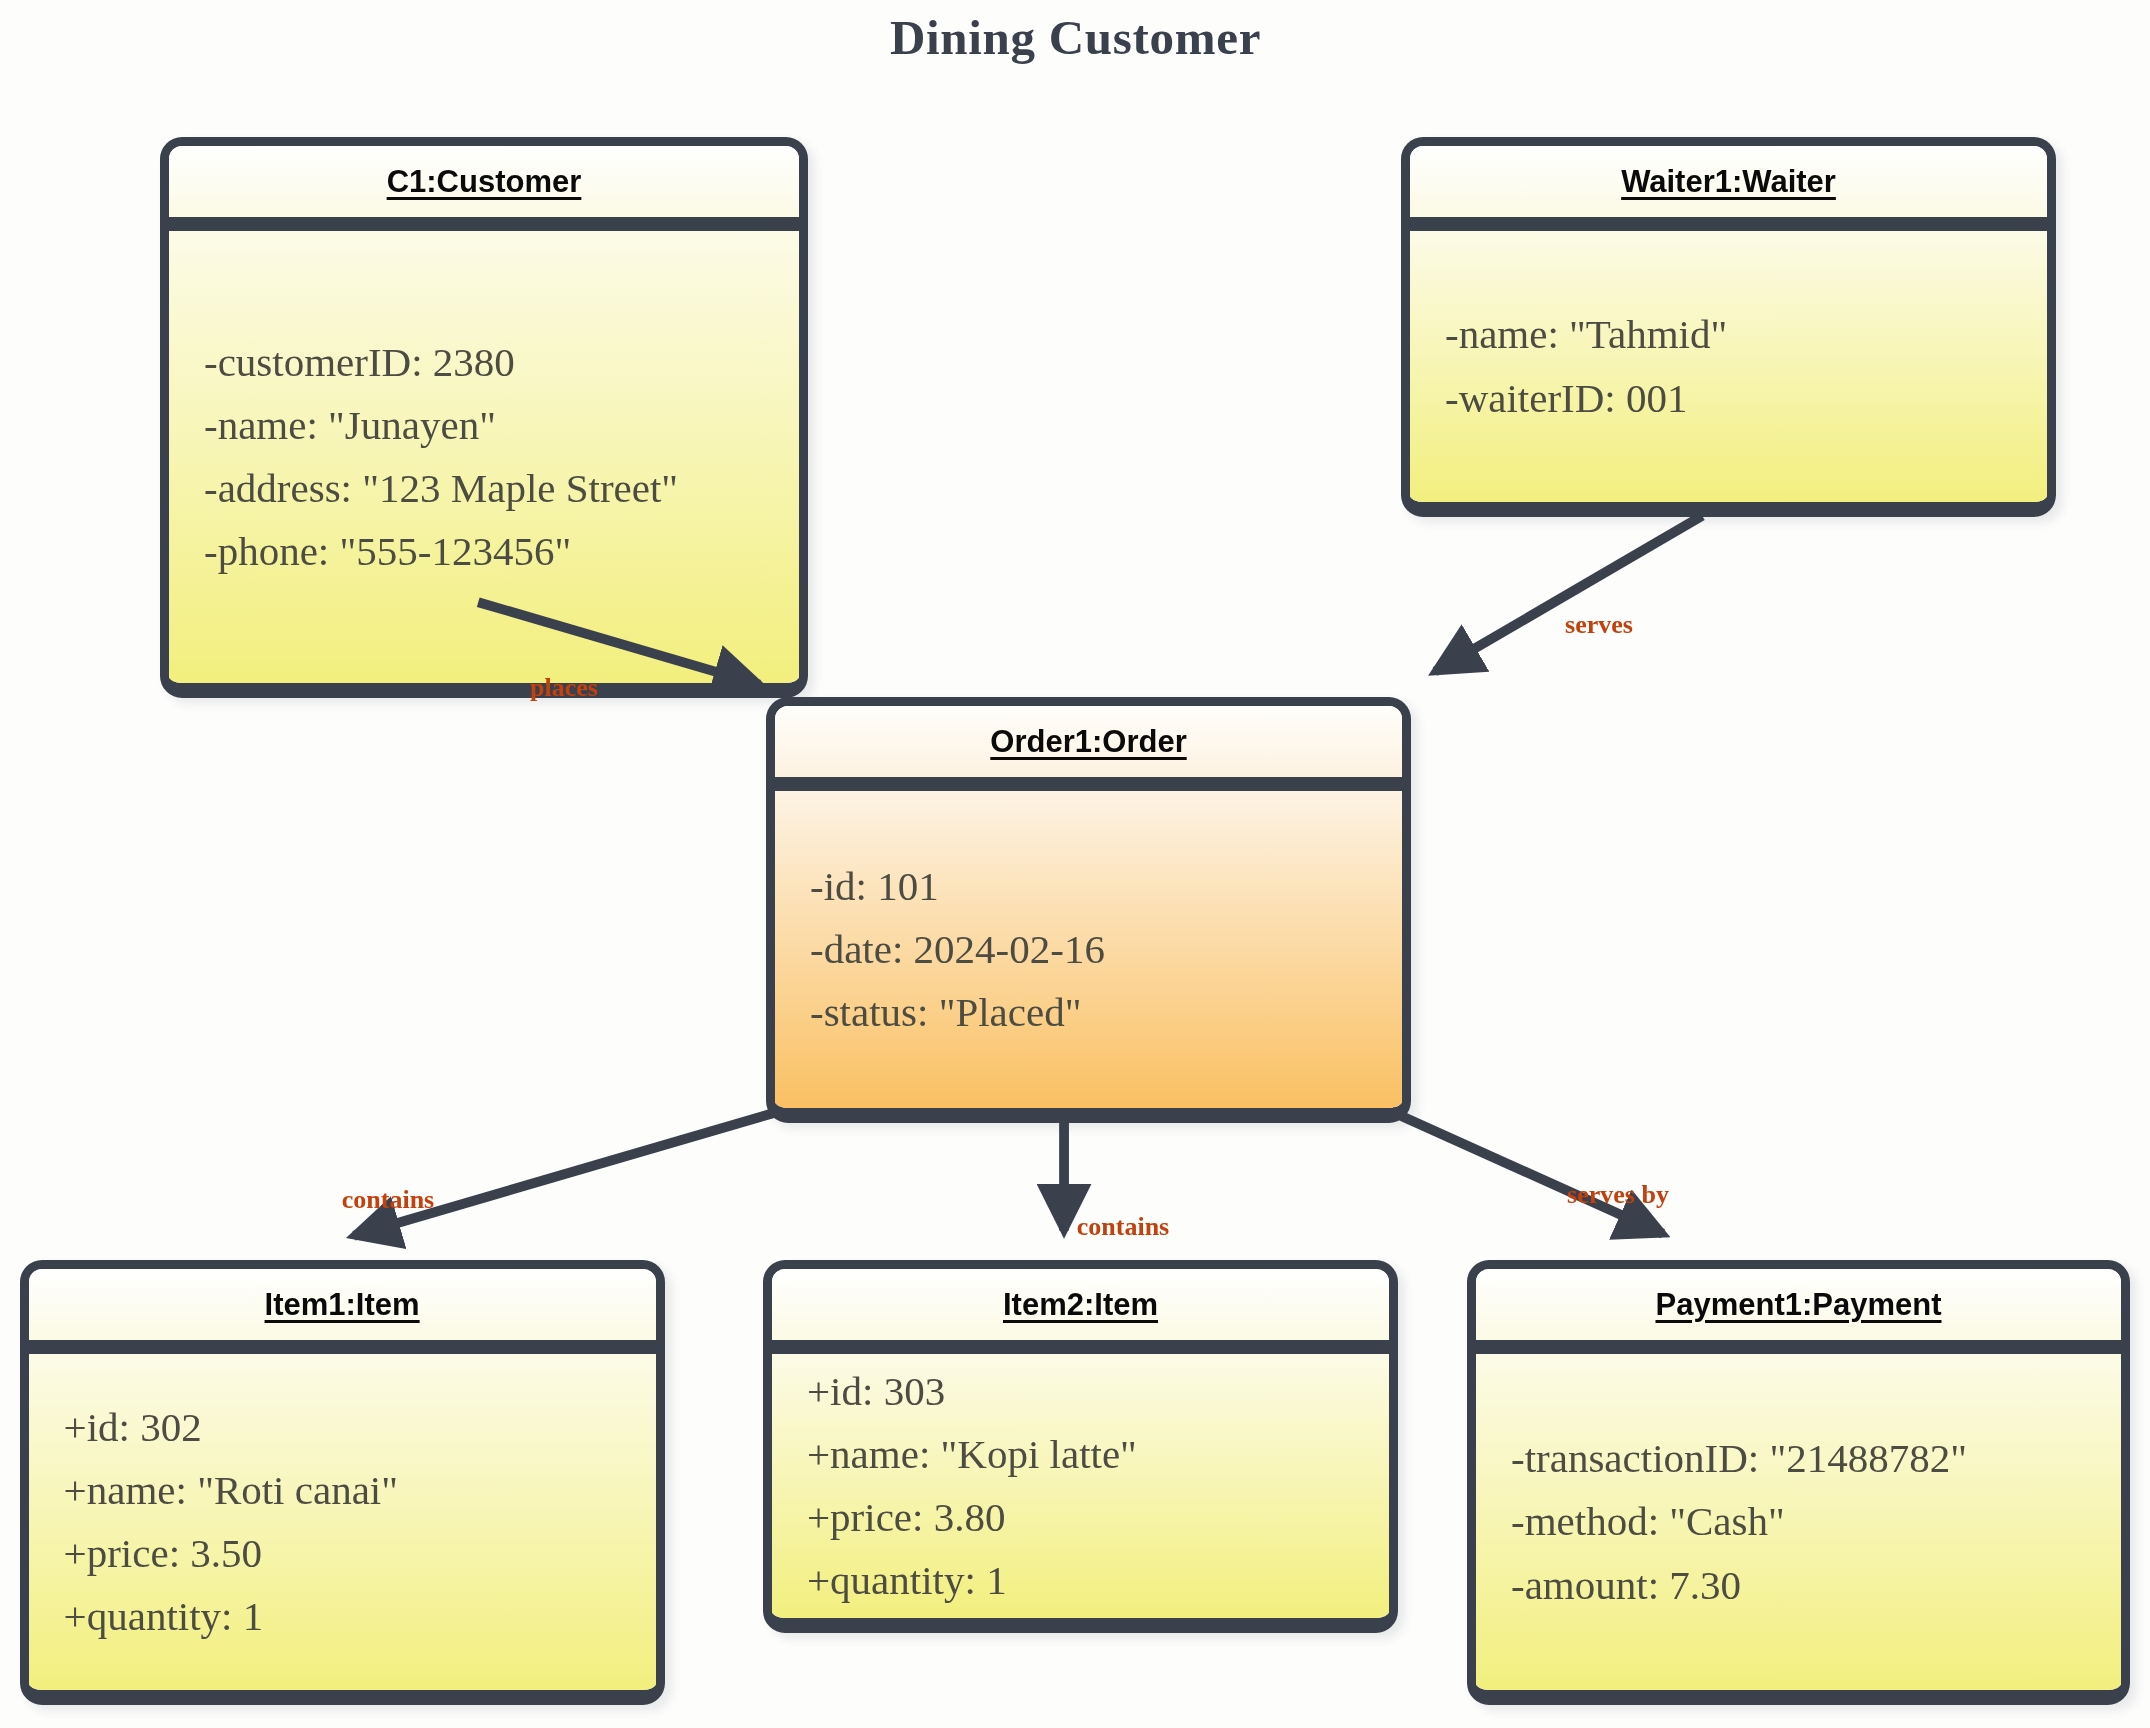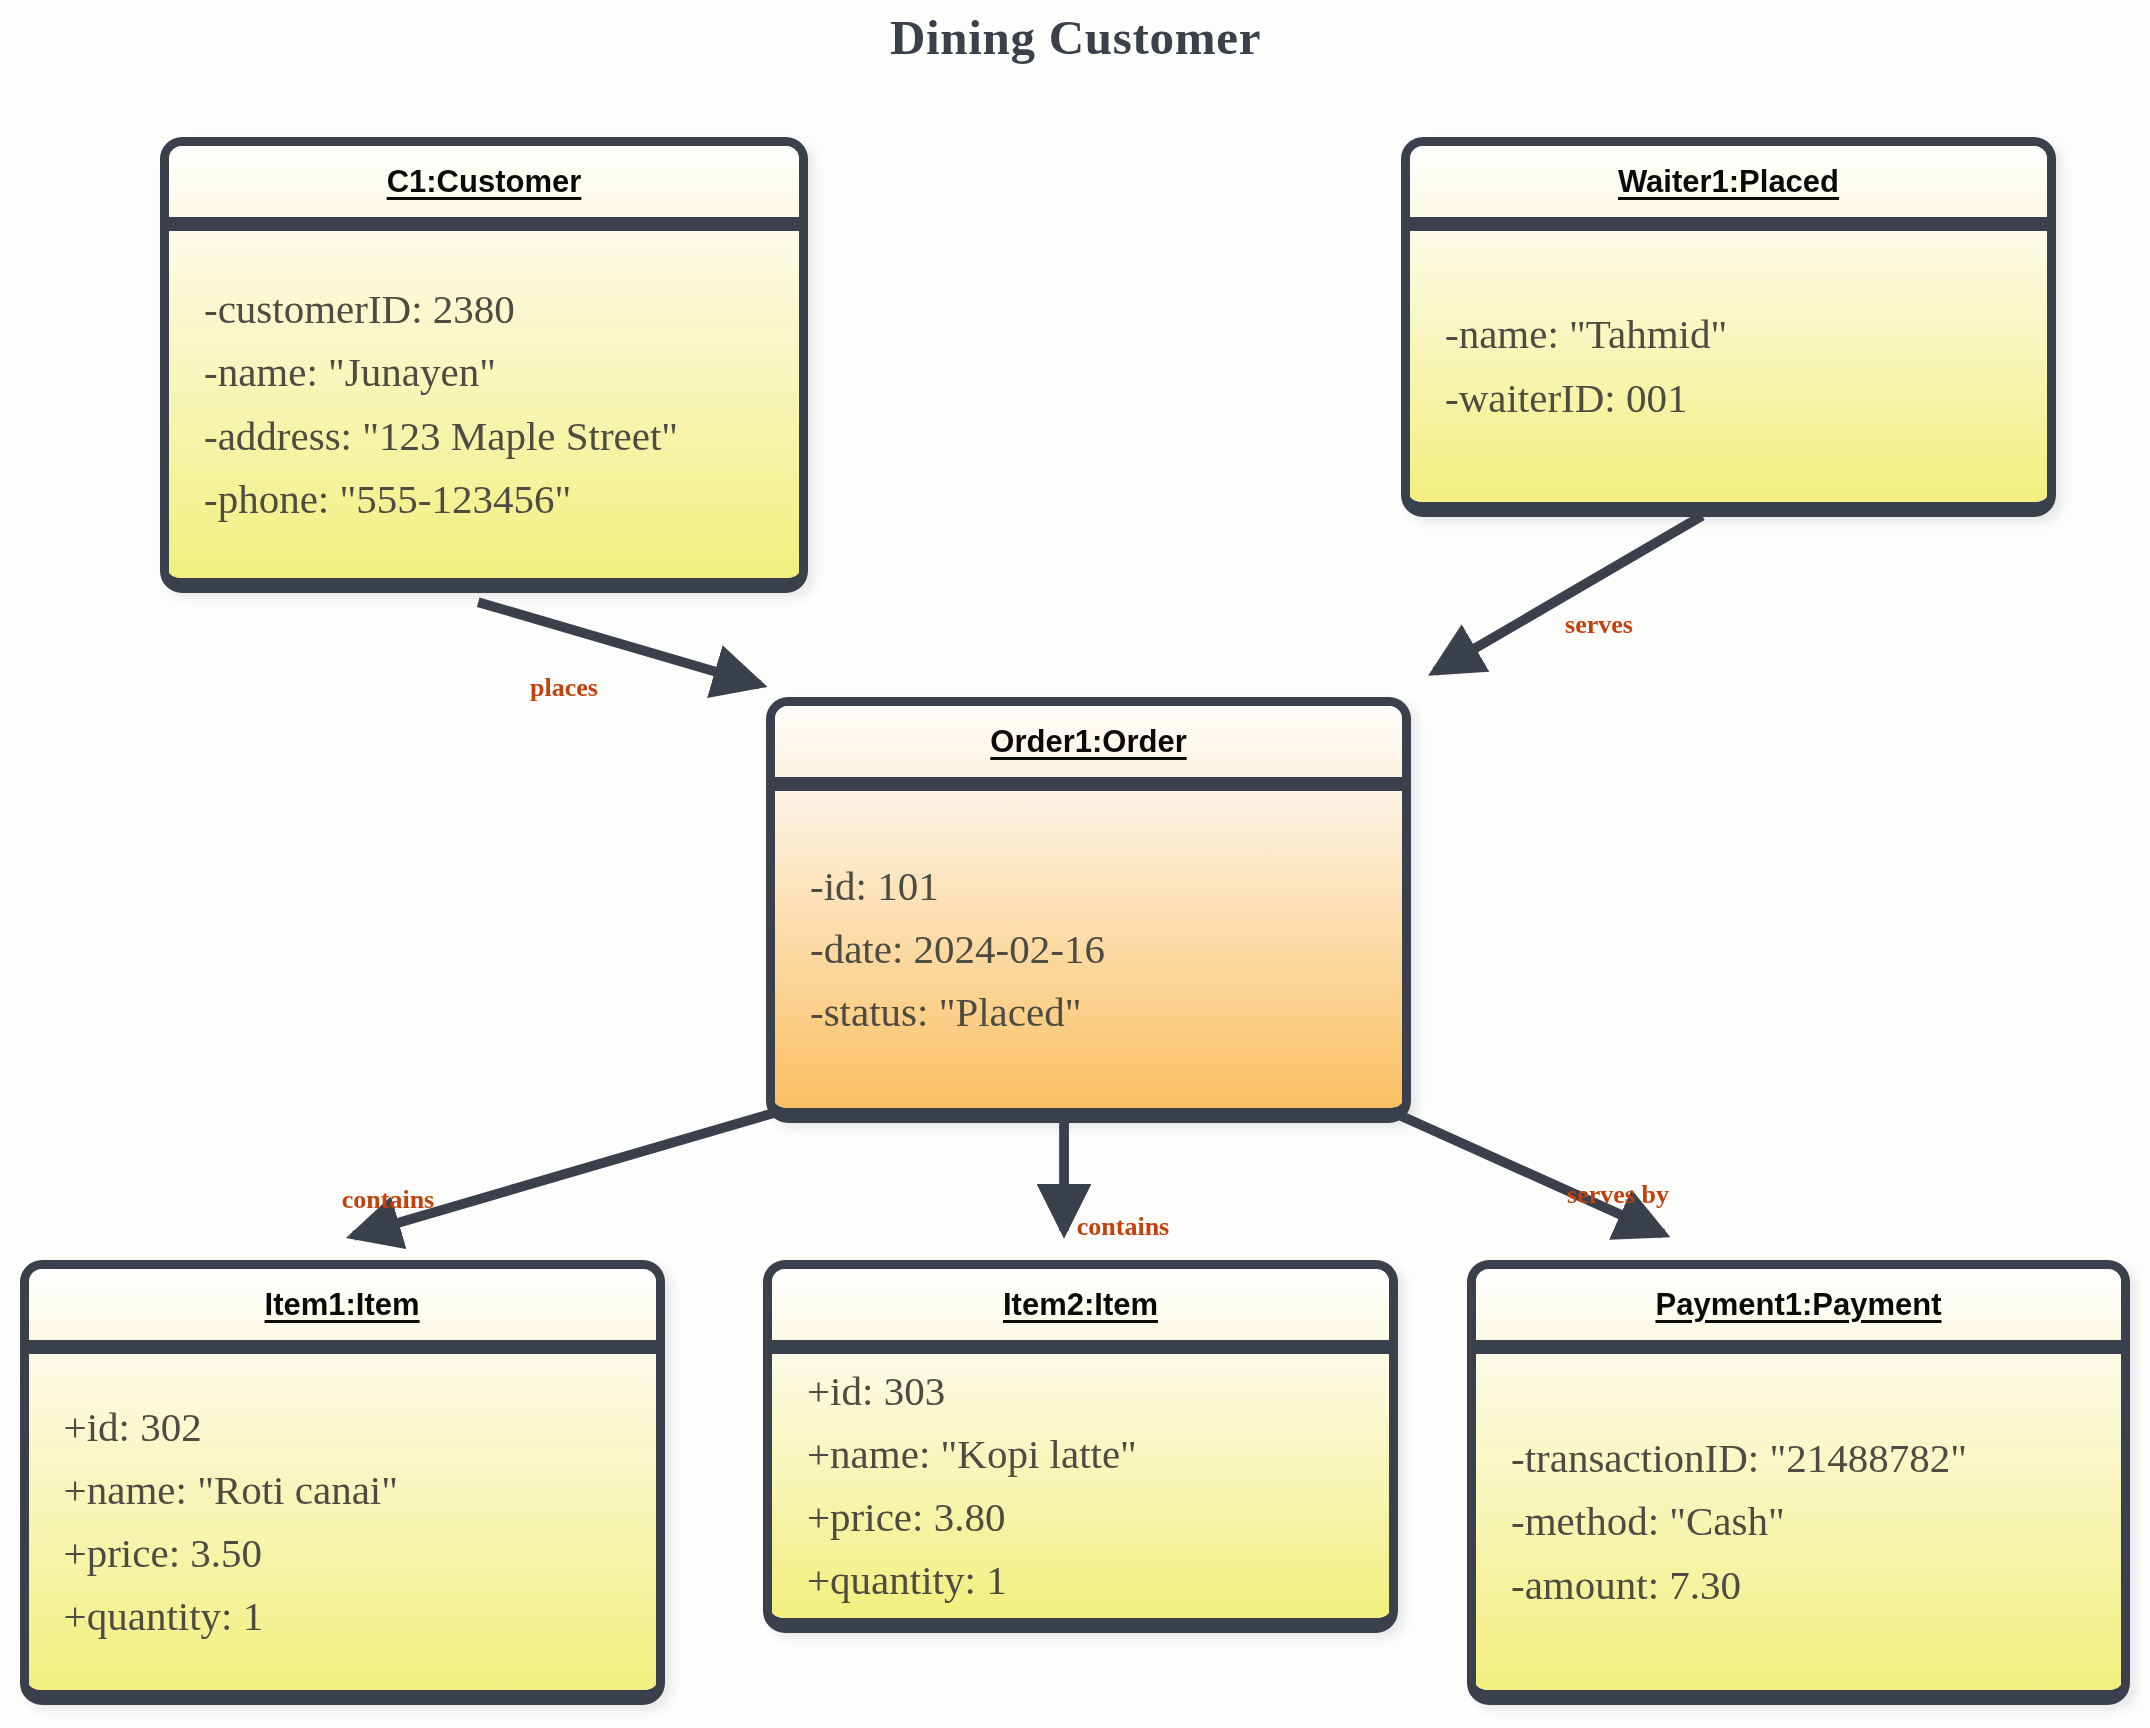--- a/index.html
+++ b/index.html
@@ -81,35 +81,35 @@
     margin-top: 28px;
   }
 </style>
 </head>
 <body>
 
 <div id="canvas">
 
   <div class="diagram-title">Dining Customer</div>
 
-  <div class="obj-box theme-yellow" style="left:160px; top:137px; width:648px; height:456px;">
+  <div class="obj-box theme-yellow" style="left:160px; top:137px; width:648px; height:561px;">
     <div class="obj-header">
       <span class="obj-title">C1:Customer</span>
     </div>
     <div class="obj-body">
       <div>-customerID: 2380</div>
       <div>-name: "Junayen"</div>
       <div>-address: "123 Maple Street"</div>
       <div>-phone: "555-123456"</div>
     </div>
   </div>
 
   <div class="obj-box theme-yellow" style="left:1401px; top:137px; width:655px; height:380px;">
     <div class="obj-header">
-      <span class="obj-title">Waiter1:Placed</span>
+      <span class="obj-title">Waiter1:Waiter</span>
     </div>
     <div class="obj-body">
       <div>-name: "Tahmid"</div>
       <div>-waiterID: 001</div>
     </div>
   </div>
 
   <div class="obj-box theme-orange" style="left:766px; top:697px; width:645px; height:426px;">
     <div class="obj-header">
       <span class="obj-title">Order1:Order</span>

